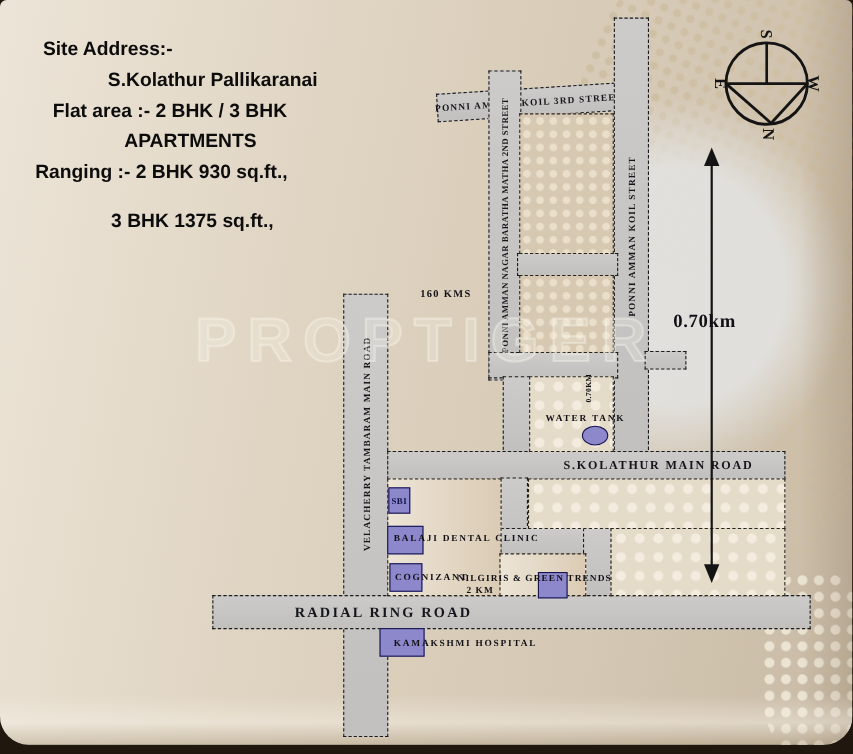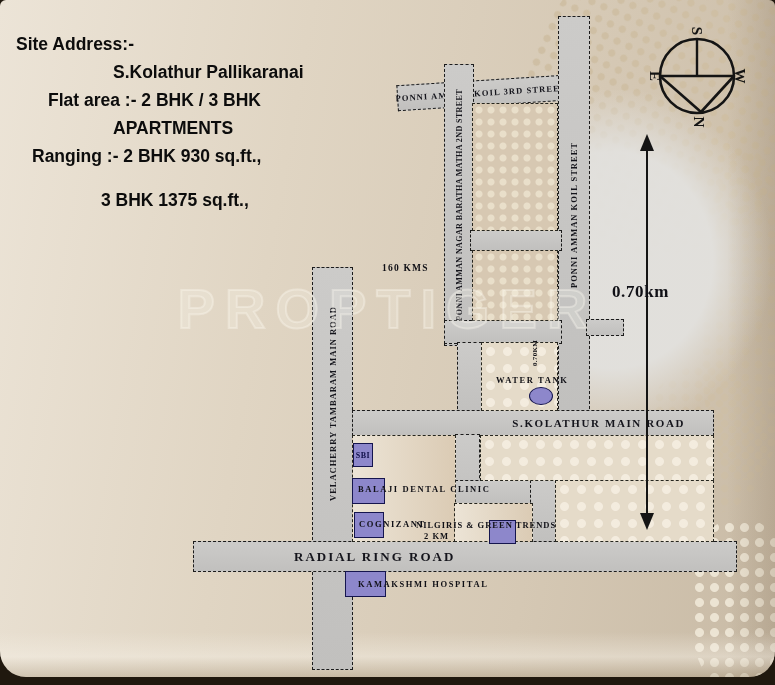--- a/index.html
+++ b/index.html
@@ -82,21 +82,21 @@
 
     <div class="road" style="left:352px;top:410px;width:362px;height:26px;justify-content:flex-end;">
       <span class="road-label" style="font-size:11px;letter-spacing:1.6px;margin-right:28px;">S.KOLATHUR MAIN ROAD</span>
     </div>
 
     <div class="road" style="left:455px;top:434px;width:25px;height:70px;"></div>
     <div class="road" style="left:455px;top:480px;width:100px;height:24px;"></div>
     <div class="road" style="left:530px;top:480px;width:26px;height:62px;"></div>
 
     <div class="road" style="left:193px;top:541px;width:544px;height:31px;justify-content:flex-start;">
-      <span class="road-label" style="font-size:13px;letter-spacing:2px;margin-left:100px;">RADIAL RING ROAD</span>
+      <span class="road-label" style="font-size:13px;letter-spacing:2px;margin-left:74px;">RADIAL RING ROAD</span>
     </div>
 
     <div class="block" style="left:472px;top:103px;width:86px;height:128px;"></div>
     <div class="block" style="left:472px;top:250px;width:86px;height:71px;"></div>
     <div class="block block-light" style="left:481px;top:342px;width:77px;height:69px;"></div>
     <div class="block block-grad" style="left:352px;top:435px;width:104px;height:107px;"></div>
     <div class="block block-grad" style="left:454px;top:503px;width:79px;height:39px;"></div>
     <div class="block block-light" style="left:480px;top:435px;width:234px;height:46px;"></div>
     <div class="block block-light" style="left:555px;top:480px;width:159px;height:62px;"></div>
 
@@ -133,21 +133,21 @@
         <g font-family="Liberation Serif, serif" font-weight="bold" font-size="15" fill="#141414" text-anchor="middle">
           <text x="49" y="12" transform="rotate(90 49 7)">S</text>
           <text x="7" y="57" transform="rotate(90 7 52)">E</text>
           <text x="92" y="57" transform="rotate(90 92 52)">W</text>
           <text x="51" y="103" transform="rotate(90 51 98)">N</text>
         </g>
       </svg>
     </div>
 
 
-    <div class="info" style="left:16px;top:34px;">Site Address:-</div>
-    <div class="info" style="left:113px;top:62px;">S.Kolathur Pallikaranai</div>
+    <div class="info" style="left:39px;top:34px;">Site Address:-</div>
+    <div class="info" style="left:98px;top:62px;">S.Kolathur Pallikaranai</div>
     <div class="info" style="left:48px;top:90px;">Flat area :- 2 BHK / 3 BHK</div>
     <div class="info" style="left:113px;top:118px;">APARTMENTS</div>
     <div class="info" style="left:32px;top:146px;">Ranging :-  2 BHK 930 sq.ft.,</div>
     <div class="info" style="left:101px;top:190px;">3 BHK 1375 sq.ft.,</div>
 
   </div>
 </div>
 
 </body></html>

